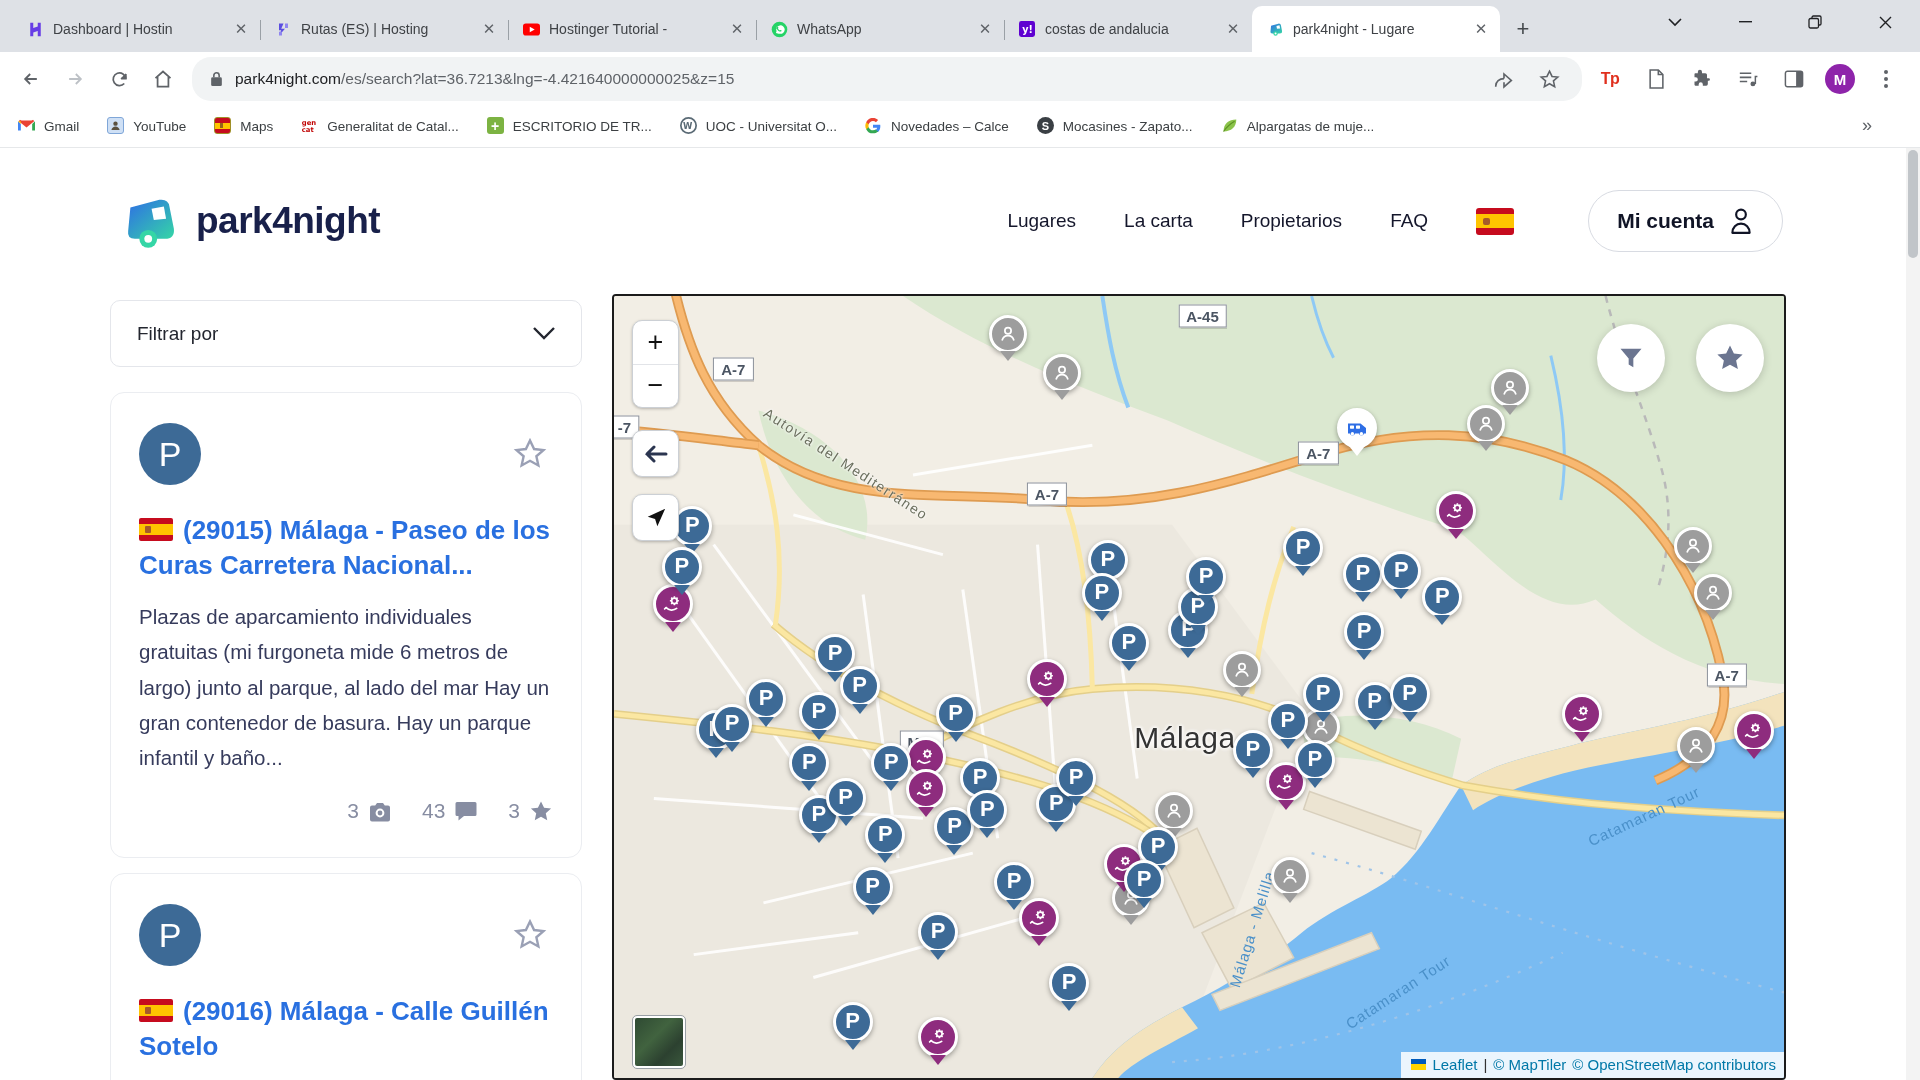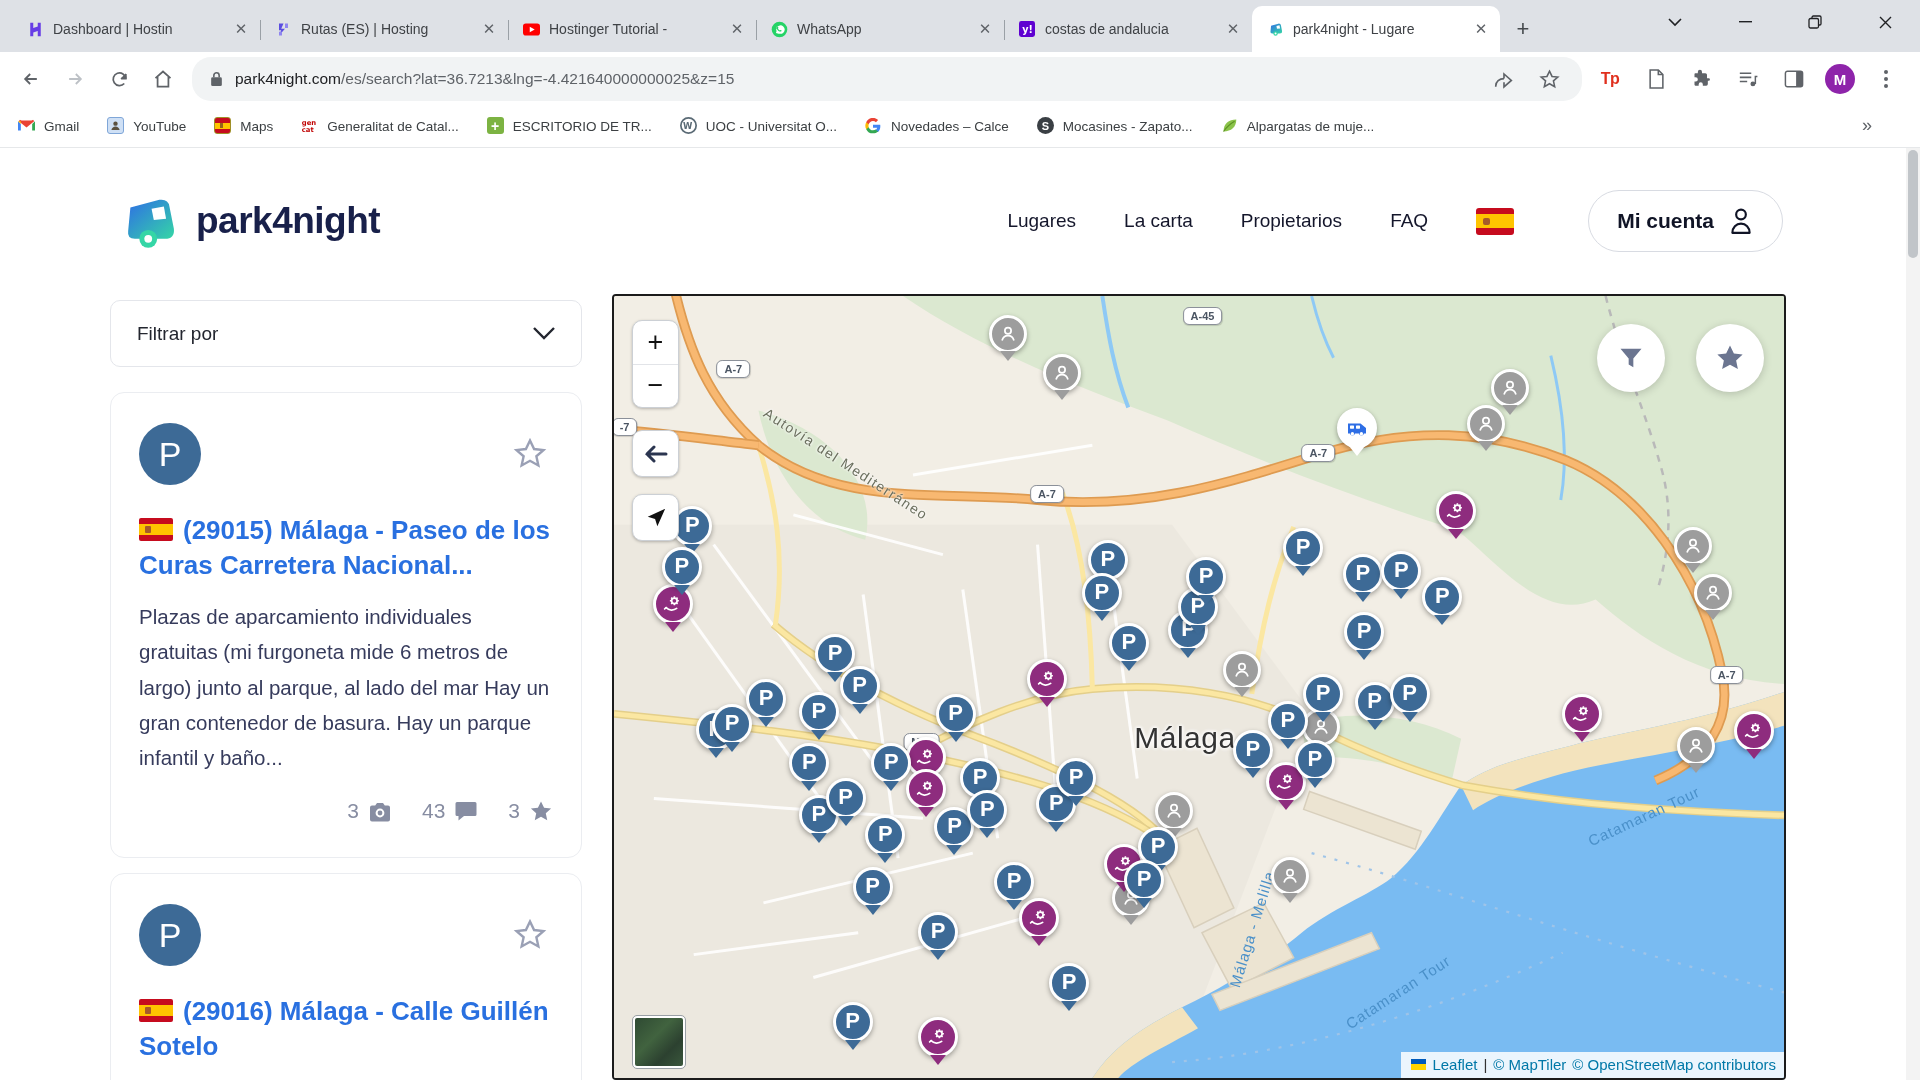--- a/index.html
+++ b/index.html
@@ -97,21 +97,21 @@
     transform: translate(-50%, calc(-100% - 9px)); }
   .pin::after { content: ""; position: absolute; left: 50%; top: 100%; transform: translateX(-50%);
     border: 8px solid transparent; border-top-width: 10px; margin-top: 1px; }
   .pin-blue { background: #3d6a96; } .pin-blue::after { border-top-color: #3d6a96; }
   .pin-purple { background: #8e2c7e; } .pin-purple::after { border-top-color: #8e2c7e; }
   .pin-gray { background: #9d9d9d; width: 38px; height: 38px; } .pin-gray::after { border-top-color: #9d9d9d; }
   .pin-white { background: #fff; } .pin-white::after { border-top-color: #fff; }
   .pin-letter { color: #fff; font-size: 22px; font-weight: bold; line-height: 1; margin-top: -2px; }
 
   .road-badge { position: absolute; transform: translate(-50%,-50%); background: #fff;
-    border: 1.5px solid #8b9099; border-radius: 6px; padding: 2px 7px; font-size: 11px; font-weight: bold;
+    border: 1.5px solid #8b9099; border-radius: 0; padding: 2px 7px; font-size: 15px; font-weight: bold;
     color: #4b5563; box-shadow: 0 1px 1px rgba(0,0,0,.15); white-space: nowrap; }
   .city-label { position: absolute; left: 48.8%; top: 56.5%; transform: translate(-50%,-50%);
     font-size: 30px; font-weight: 500; color: #333; letter-spacing: 0.5px;
     text-shadow: 0 0 4px #fff, 0 0 4px #fff, 0 0 4px #fff; }
   .road-name { position: absolute; left: 19.8%; top: 21.5%; transform: translate(-50%,-50%) rotate(33deg);
     font-size: 14px; color: #6b6f5e; letter-spacing: 1.5px; white-space: nowrap;
     text-shadow: 0 0 3px #fff, 0 0 3px #fff; }
   .water-label { position: absolute; transform: translate(-50%,-50%); font-size: 15px; color: #4a90c9;
     white-space: nowrap; letter-spacing: 1px; }
 

